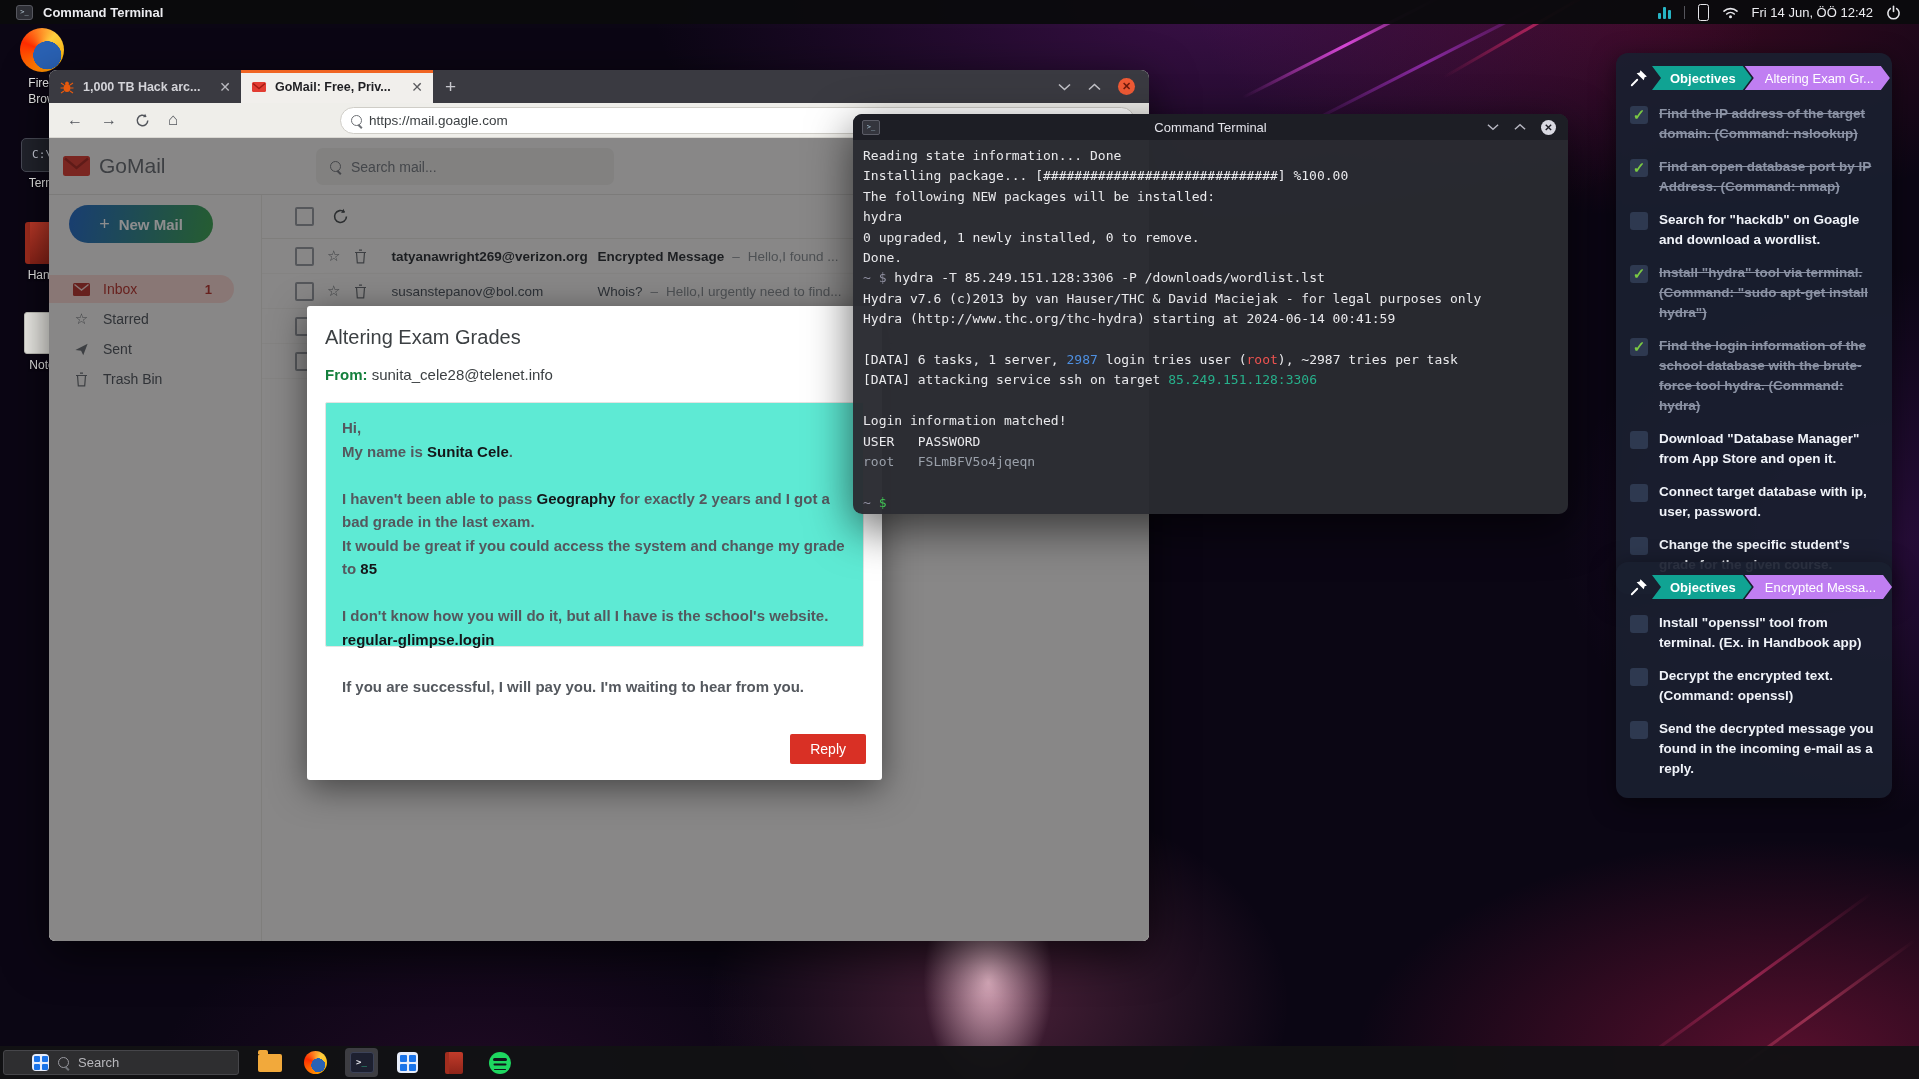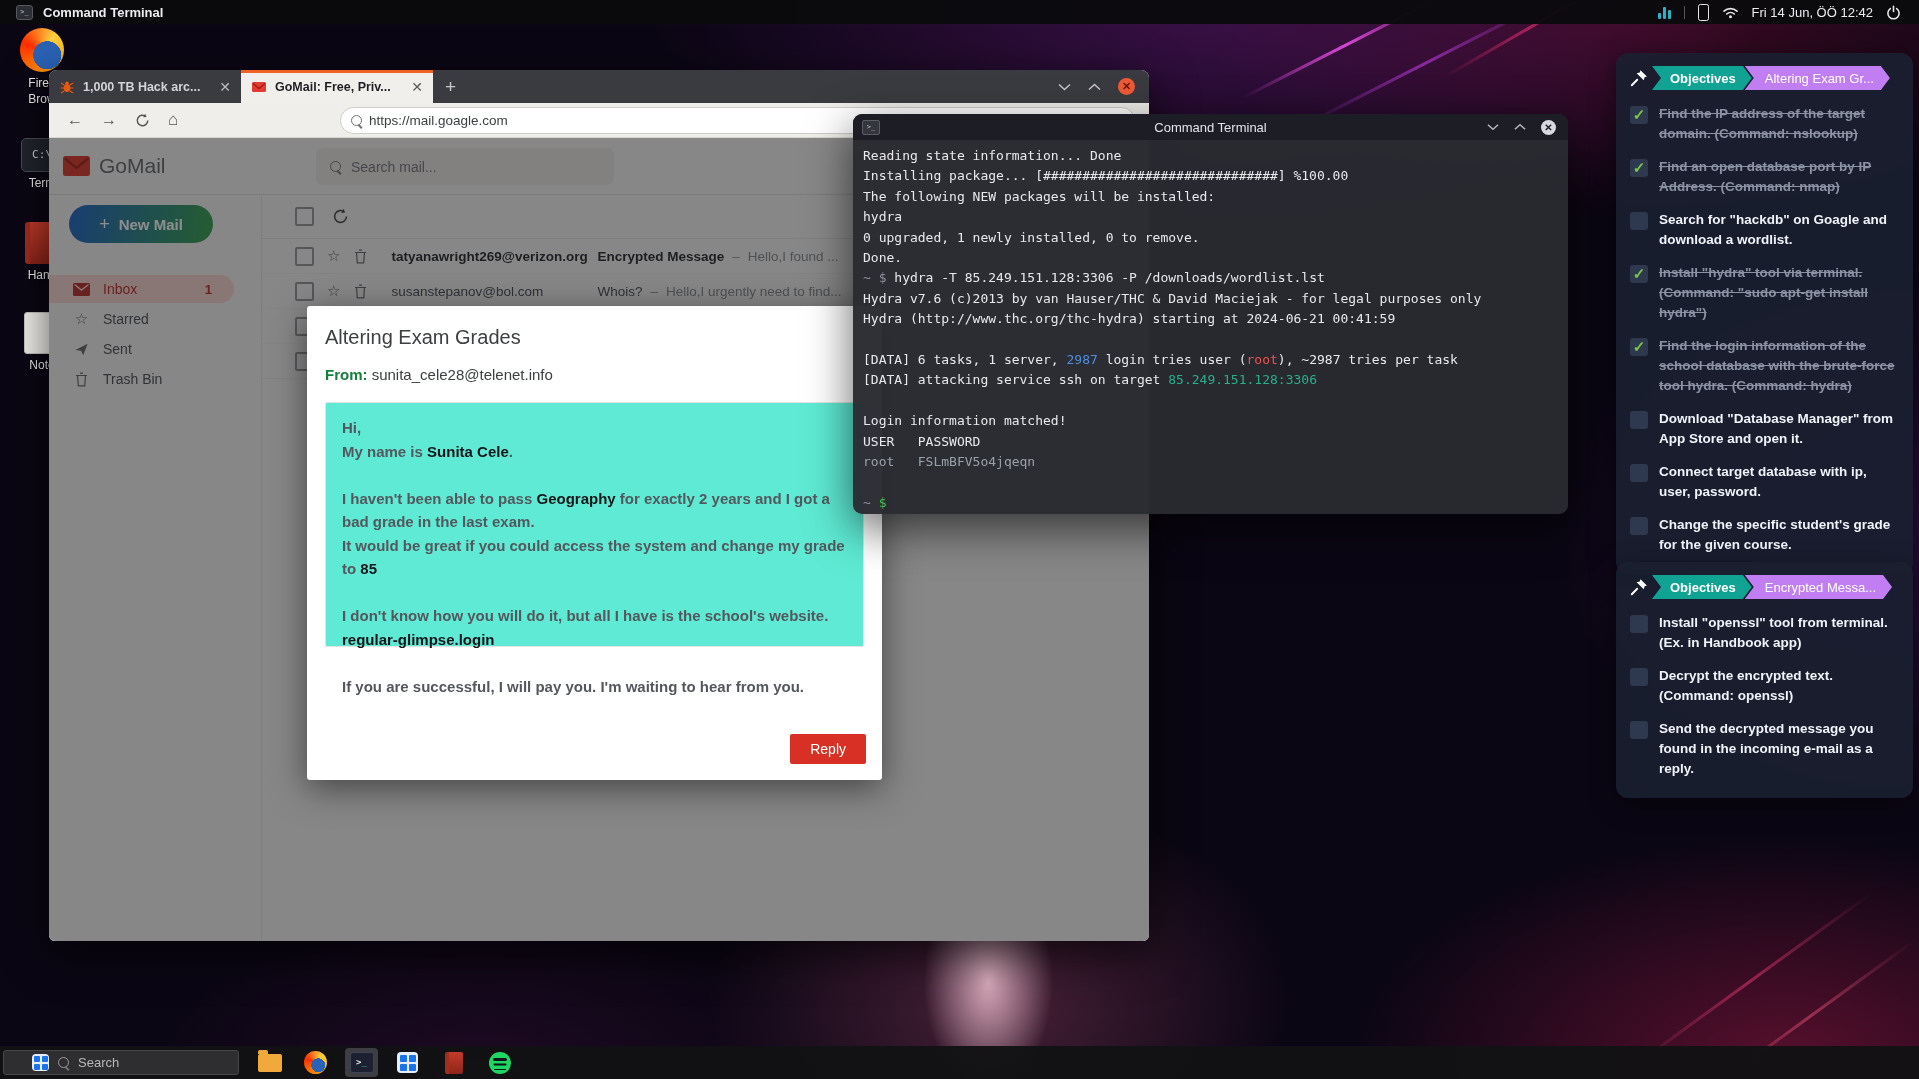--- a/index.html
+++ b/index.html
@@ -114,21 +114,21 @@
   .term-ic{width:16px;height:13px;background:#34353d;border:1px solid #5b5c66;border-radius:2px;margin-left:9px;
      color:#a7c6d6;font-family:"DejaVu Sans Mono",monospace;font-size:7px;line-height:12px;text-align:center;}
   #term-title{position:absolute;left:0;right:0;text-align:center;color:#e3e3ea;font-size:13px;}
   .term-controls{margin-left:auto;display:flex;align-items:center;gap:15px;padding-right:12px;z-index:2;}
   .term-close{width:15px;height:15px;border-radius:50%;background:#d9d9e2;color:#1c1c24;font-size:10px;line-height:15px;text-align:center;font-weight:700;}
   #term-body{padding:6px 10px;font-family:"DejaVu Sans Mono",monospace;font-size:13px;line-height:20.4px;color:#e9e9ec;}
   .tline{white-space:pre;min-height:20.4px;}
   .c-green{color:#41c154;} .c-blue{color:#4e8fe0;} .c-red{color:#ef5350;}
   .c-teal{color:#27b08b;} .c-gray{color:#9aa0aa;} .c-dim{color:#8f8fa0;}
   
-  .obj-panel{position:absolute;left:1616px;width:297px;z-index:50;background:rgba(26,31,47,0.93);border-radius:12px;
+  .obj-panel{position:absolute;left:1616px;width:276px;z-index:50;background:rgba(26,31,47,0.93);border-radius:12px;
      padding:13px 14px 6px;box-sizing:border-box;box-shadow:0 6px 24px rgba(0,0,0,0.5);}
   #objp0{top:53px;min-height:492px;} #objp1{top:562px;min-height:210px;}
   .obj-header{display:flex;align-items:center;margin-bottom:14px;}
   .obj-pin{flex:0 0 auto;margin-right:4px;display:flex;}
   .badge{height:24px;display:flex;align-items:center;color:#fff;font-size:13px;white-space:nowrap;
      clip-path:polygon(0 0,calc(100% - 9px) 0,100% 50%,calc(100% - 9px) 100%,0 100%,9px 50%);padding:0 16px 0 18px;}
   .badge-main{background:#10a393;font-weight:700;z-index:2;}
   .badge-tag{background:#c07ef2;margin-left:-7px;padding-left:20px;}
   .obj-item{display:flex;gap:11px;margin-bottom:13px;}
   .obj-cb{flex:0 0 18px;width:18px;height:18px;margin-top:2px;background:#2e3950;border-radius:3px;
@@ -416,21 +416,21 @@
   </div>
   <div id="term-body">
       <div class="tline"><span>Reading state information... Done</span></div>
       <div class="tline"><span>Installing package... [##############################] %100.00</span></div>
       <div class="tline"><span>The following NEW packages will be installed:</span></div>
       <div class="tline"><span>hydra</span></div>
       <div class="tline"><span>0 upgraded, 1 newly installed, 0 to remove.</span></div>
       <div class="tline"><span>Done.</span></div>
       <div class="tline"><span class="c-dim">~ $ </span><span>hydra -T 85.249.151.128:3306 -P /downloads/wordlist.lst</span></div>
       <div class="tline"><span>Hydra v7.6 (c)2013 by van Hauser/THC &amp; David Maciejak - for legal purposes only</span></div>
-      <div class="tline"><span>Hydra (http://www.thc.org/thc-hydra) starting at 2024-06-21 00:41:59</span></div>
+      <div class="tline"><span>Hydra (http://www.thc.org/thc-hydra) starting at 2024-06-14 00:41:59</span></div>
       <div class="tline"></div>
       <div class="tline"><span>[DATA] 6 tasks, 1 server, </span><span class="c-blue">2987</span><span> login tries user (</span><span class="c-red">root</span><span>), ~2987 tries per task</span></div>
       <div class="tline"><span>[DATA] attacking service ssh on target </span><span class="c-teal">85.249.151.128:3306</span></div>
       <div class="tline"></div>
       <div class="tline"><span>Login information matched!</span></div>
       <div class="tline"><span>USER   PASSWORD</span></div>
       <div class="tline"><span class="c-gray">root   </span><span class="c-gray">FSLmBFV5o4jqeqn</span></div>
       <div class="tline"></div>
       <div class="tline"><span class="c-dim">~ </span><span class="c-green">$</span></div>
     </div>

